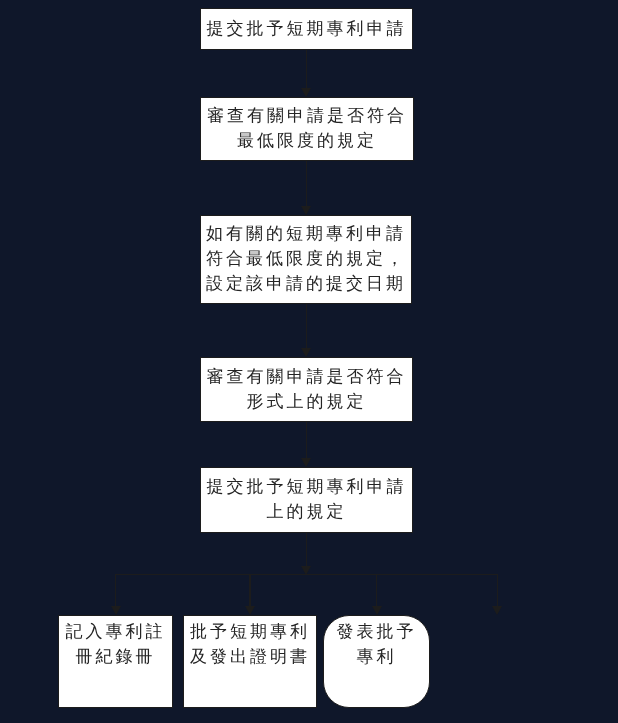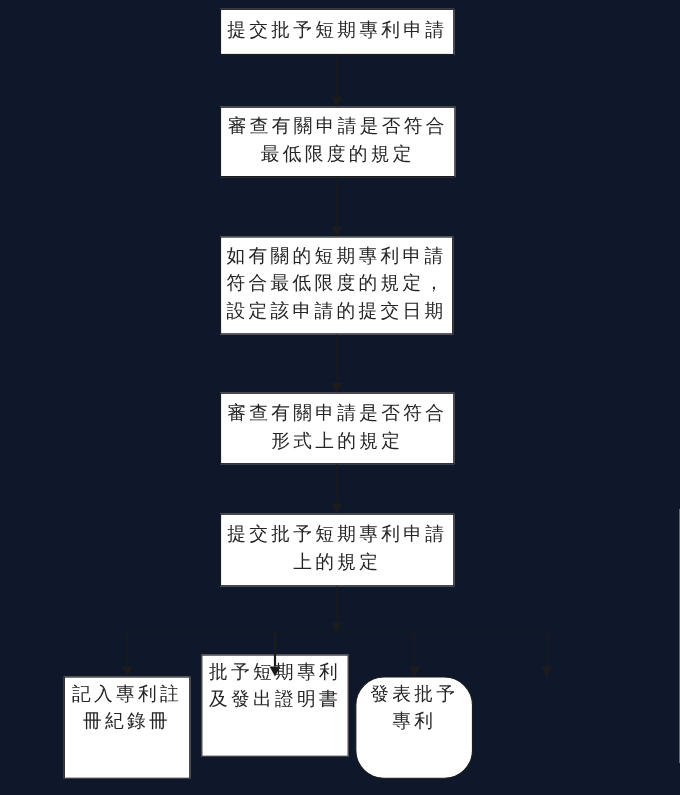--- a/index.html
+++ b/index.html
@@ -88,21 +88,21 @@
   <div class="node" style="left:200px; top:467px; width:213px; height:66px;">
     <span class="node-text">提交批予短期專利申請
 上的規定</span>
   </div>
 
   <div class="node top-align" style="left:58px; top:615px; width:115px; height:93px;">
     <span class="node-text">記入專利註
 冊紀錄冊</span>
   </div>
 
-  <div class="node top-align" style="left:183px; top:595px; width:134px; height:93px;">
+  <div class="node top-align" style="left:183px; top:615px; width:134px; height:93px;">
     <span class="node-text">批予短期專利
 及發出證明書</span>
   </div>
 
   <div class="node top-align" style="left:323px; top:615px; width:107px; height:93px;border-radius:26px;">
     <span class="node-text">發表批予
 專利</span>
   </div>
 
 

